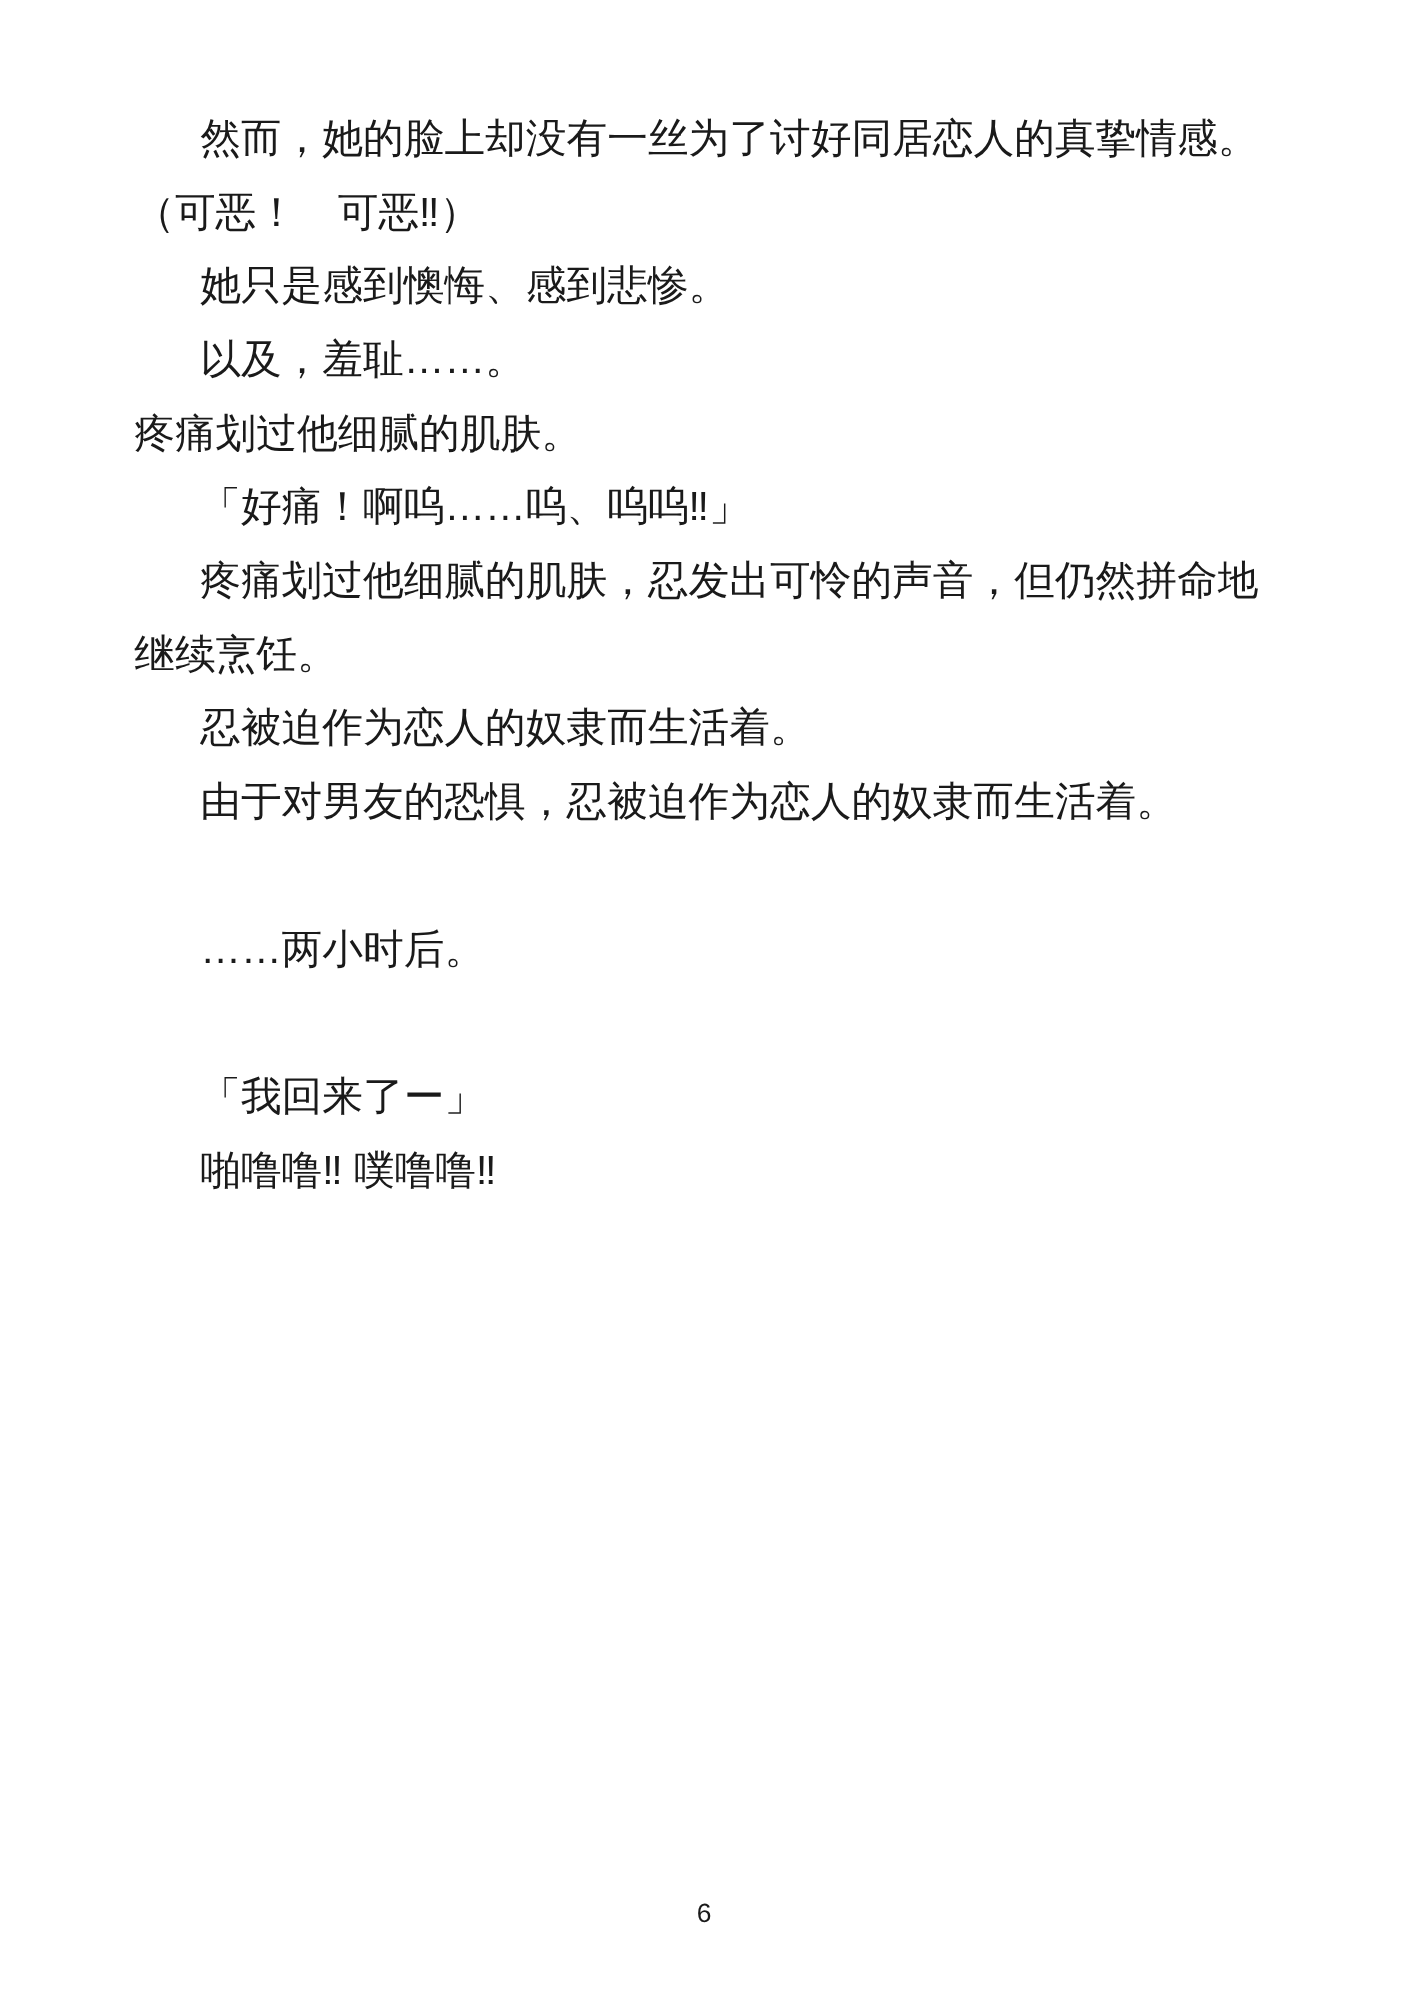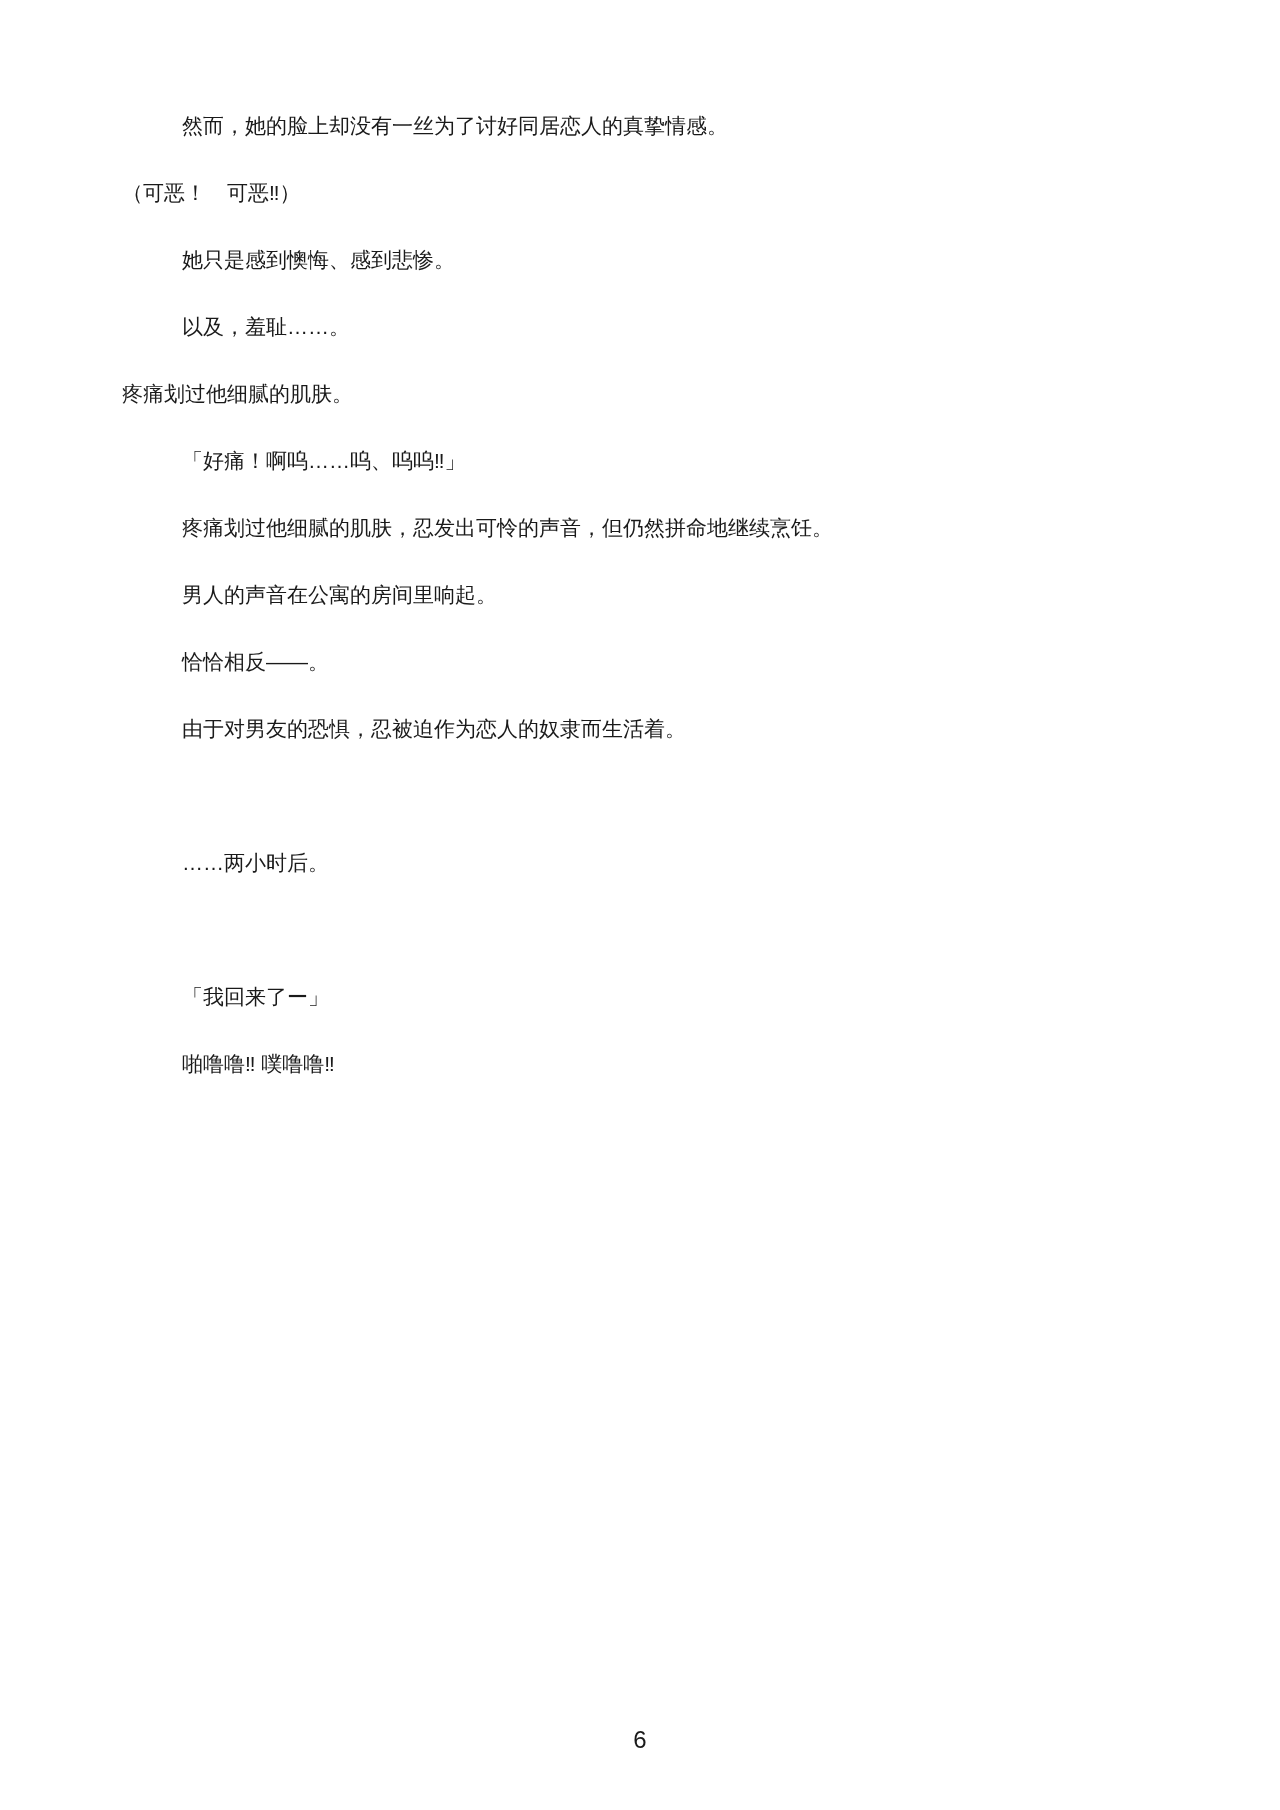--- a/index.html
+++ b/index.html
@@ -12,21 +12,21 @@
     height: 1810px;
     position: relative;
     font-family: "Liberation Sans", sans-serif;
     color: #1a1a1a;
     overflow: hidden;
   }
   .doc {
     box-sizing: border-box;
     width: 1280px;
     padding: 92px 122px 0 122px;
-    font-size: 21px;
+    font-size: 37px;
     line-height: 67px;
     letter-spacing: 0;
   }
   .line {
     margin: 0;
     padding: 0;
     white-space: pre-wrap;
     word-break: break-all;
   }
   .line.indent {
@@ -47,22 +47,21 @@
 <body>
 
 <div class="doc">
     <p class="line indent">然而，她的脸上却没有一丝为了讨好同居恋人的真挚情感。</p>
     <p class="line">（可恶！　可恶‼）</p>
     <p class="line indent">她只是感到懊悔、感到悲惨。</p>
     <p class="line indent">以及，羞耻……。</p>
     <p class="line">疼痛划过他细腻的肌肤。</p>
     <p class="line indent">「好痛！啊呜……呜、呜呜‼」</p>
     <p class="line indent">疼痛划过他细腻的肌肤，忍发出可怜的声音，但仍然拼命地继续烹饪。</p>
-    <p class="line indent">男人的声音在公寓的房间里响起。</p>
-    <p class="line indent">恰恰相反——。</p>
+    <p class="line indent">忍被迫作为恋人的奴隶而生活着。</p>
     <p class="line indent">由于对男友的恐惧，忍被迫作为恋人的奴隶而生活着。</p>
     <p class="line">&nbsp;</p>
     <p class="line indent">……两小时后。</p>
     <p class="line">&nbsp;</p>
     <p class="line indent">「我回来了ー」</p>
     <p class="line indent">啪噜噜‼ 噗噜噜‼</p>
   </div>
 
 <div class="page-footer">
   <span>6</span>

